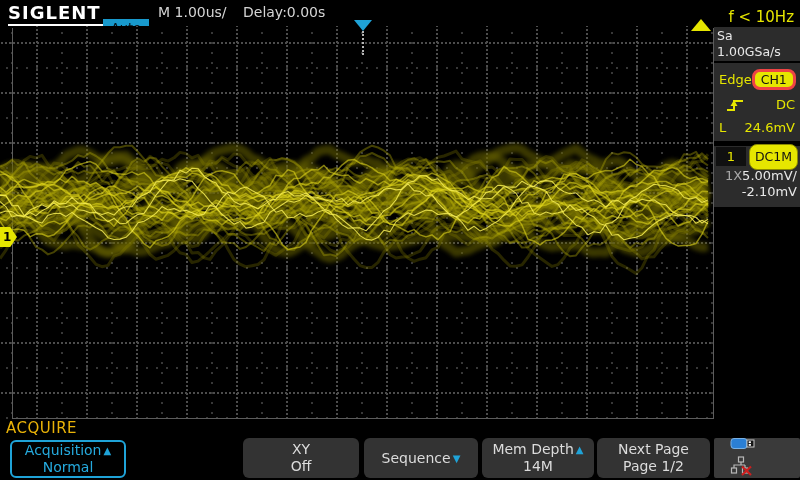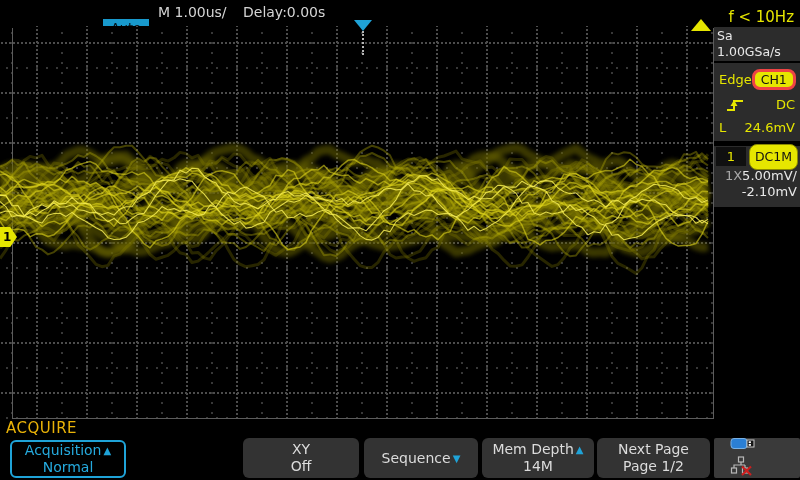--- a/index.html
+++ b/index.html
@@ -71,20 +71,21 @@
   .row-inline{display:flex;align-items:flex-start;}
   .status-panel{position:absolute;left:714px;top:438px;width:86px;height:40px;background:#3a3a3a;
     border-radius:2px;display:flex;flex-direction:column;align-items:flex-start;justify-content:center;gap:1px;padding-left:16px;box-sizing:border-box;}
 </style>
 </head>
 <body>
 
 <div class="screen">
 
   <div class="topbar">
+    <div class="logo">SIGLENT</div>
     <div class="auto-badge">Auto</div>
     <div class="tb-text tb-timebase">M 1.00us/</div>
     <div class="tb-text tb-delay">Delay:0.00s</div>
     <div class="tb-freq">f &lt; 10Hz</div>
   </div>
 
   <div class="graticule"></div>
   <div class="grid-frame"></div>
   <svg class="wave-svg" id="wave-svg" width="713" height="393" viewBox="0 0 713 393">
       <defs>

